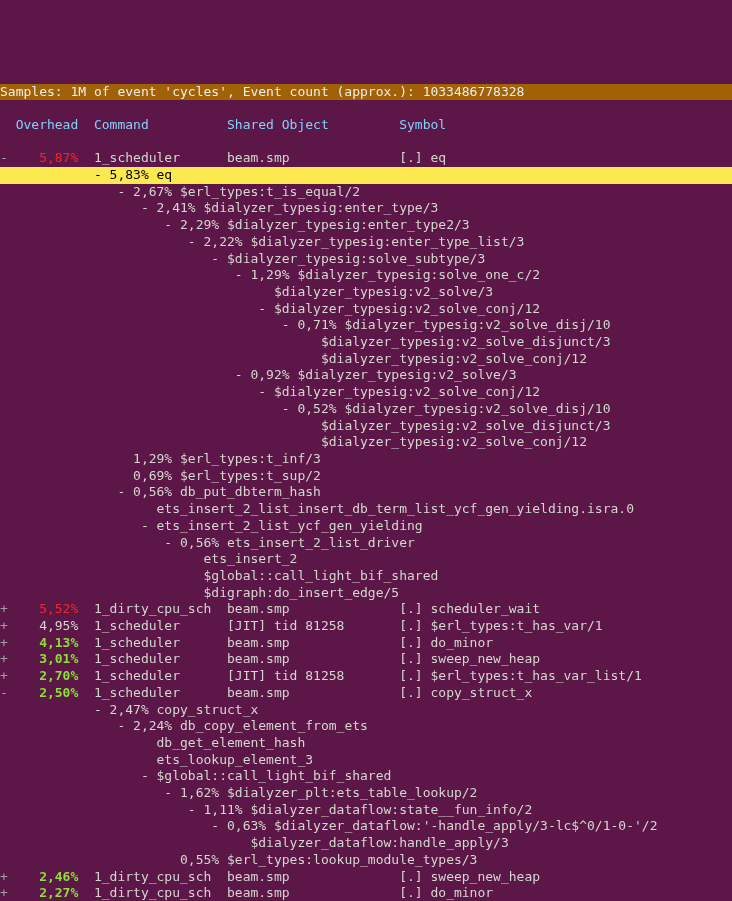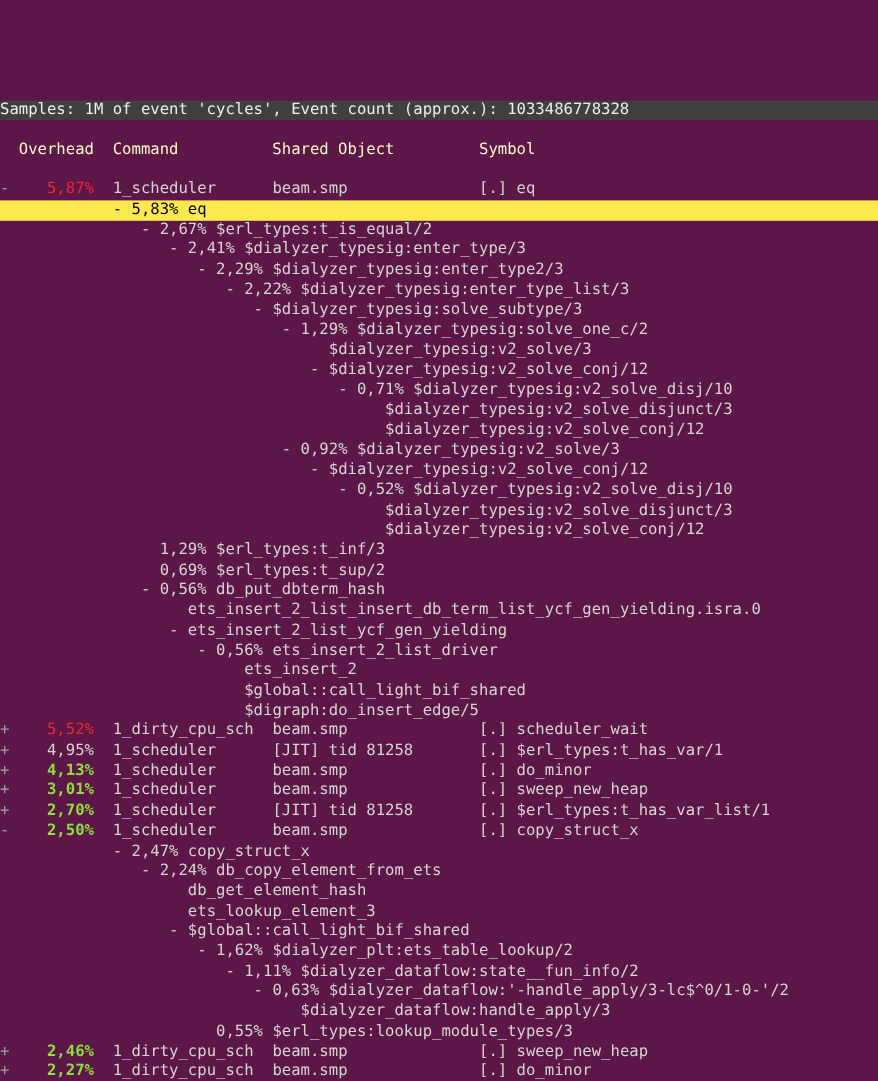--- a/index.html
+++ b/index.html
@@ -7,22 +7,22 @@
   padding: 0;
   background: #5d1648;
   color: #d3d7cf;
   font-family: "DejaVu Sans Mono", "Consolas", monospace;
   font-size: 13px;
   line-height: 16.7px;
   width: 732px;
   white-space: pre;
   overflow: hidden;
 }
-.top-line { background: #404040; color: #eeeeec; }
-.header-line { color: #fef9c3; }
+.top-line { background: #a16207; color: #eeeeec; }
+.header-line { color: #7dd3fc; }
 .sel { background: #fce94f; color: #000000; }
 .row { }
 .pct-red   { color: #ef2929; }
 .pct-grey  { color: #a0a0a0; }
 .pct-white { color: #d3d7cf; }
 .pct-green { color: #8ae234; font-weight: bold; }
 </style>
 </head>
 <body>
 

